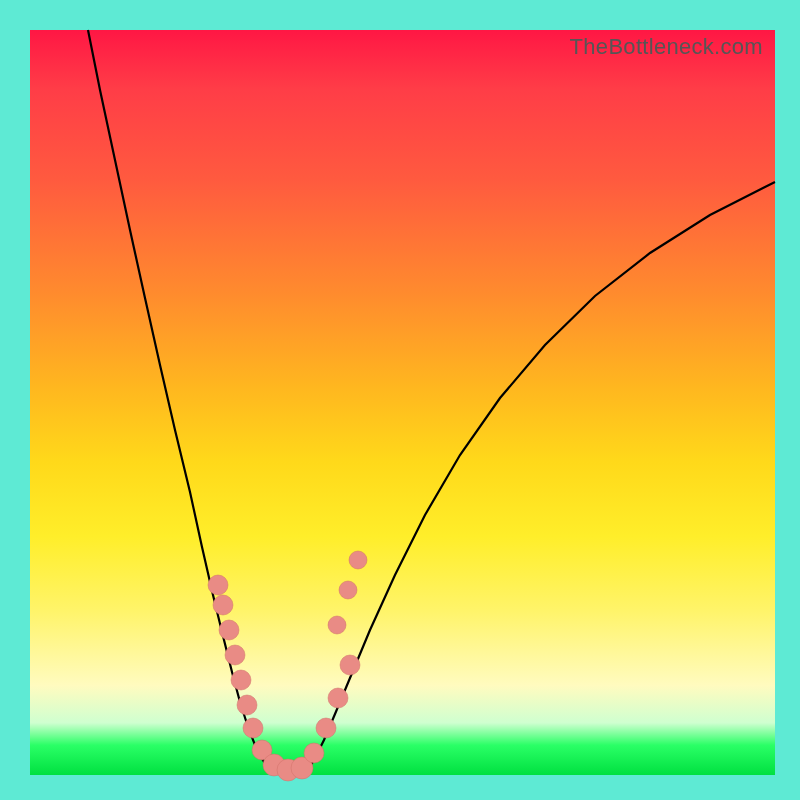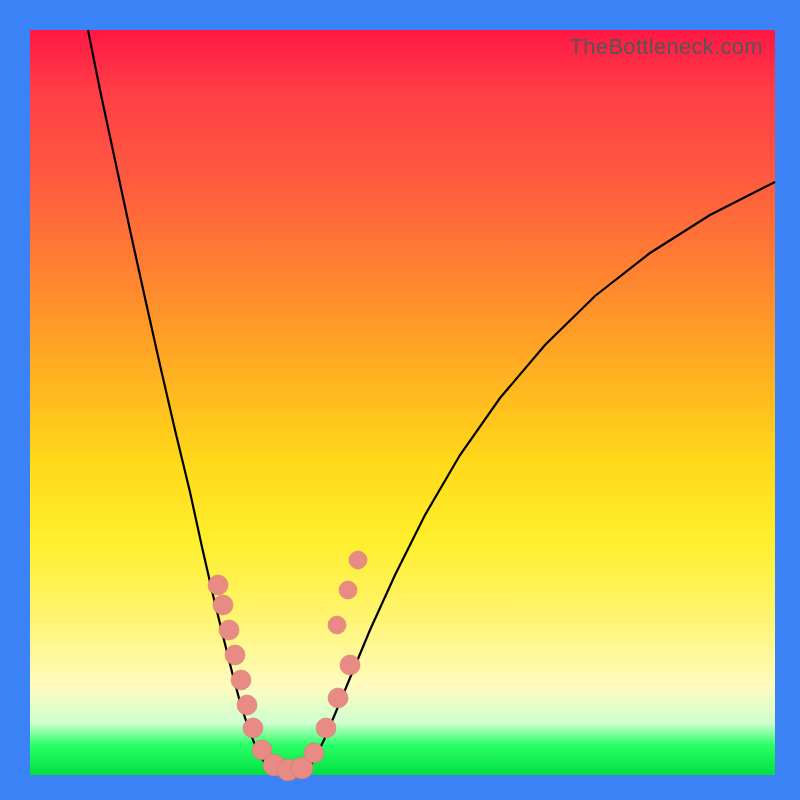--- a/index.html
+++ b/index.html
@@ -10,21 +10,21 @@
     overflow: hidden;
     background: #000;
     font-family: Arial, Helvetica, sans-serif;
   }
   .frame {
     position: absolute;
     left: 0;
     top: 0;
     width: 800px;
     height: 800px;
-    background: #3b82f6;
+    background: #5eead4;
   }
   .plot {
     position: absolute;
     left: 30px;
     top: 30px;
     width: 745px;
     height: 745px;
     
     background: linear-gradient(to bottom,
       #ff1744 0%,

